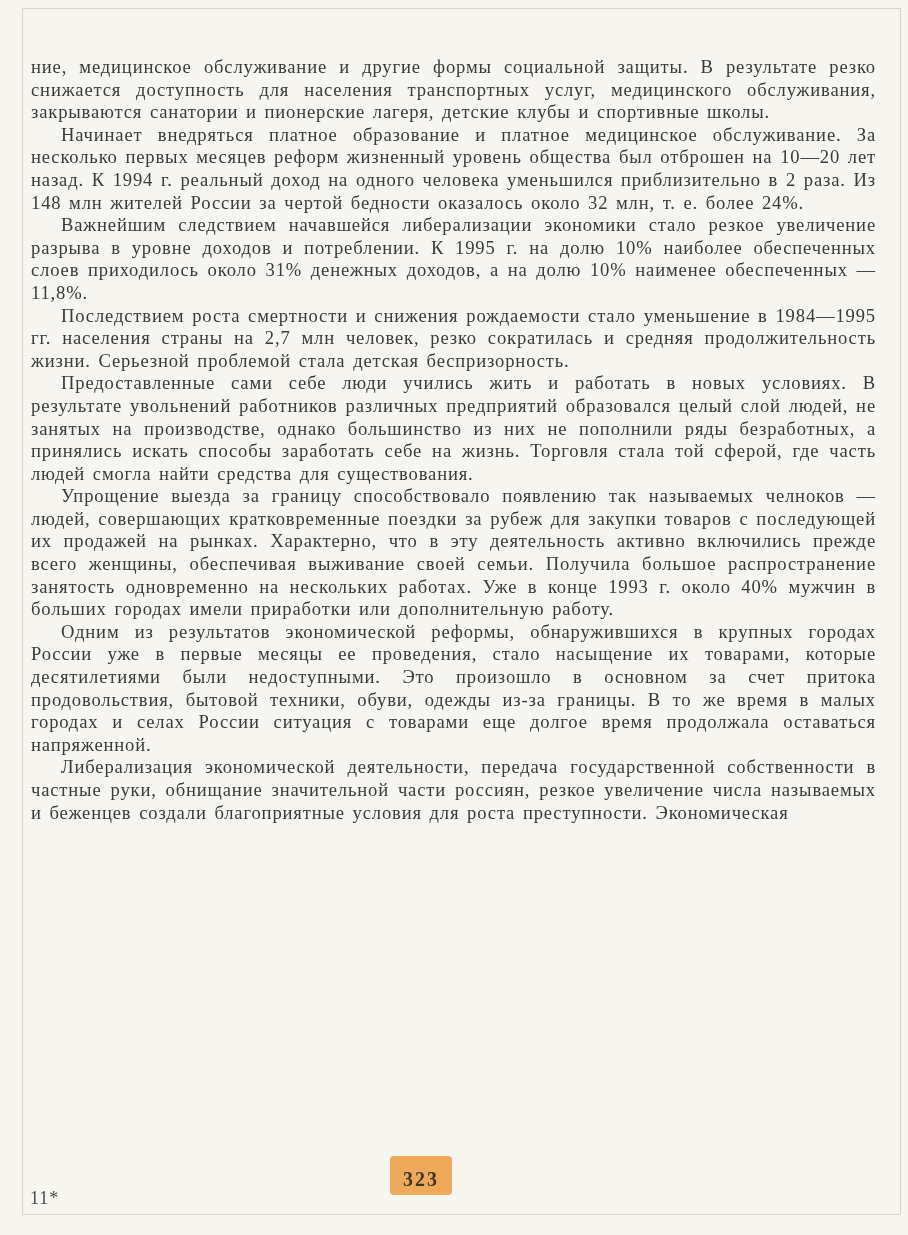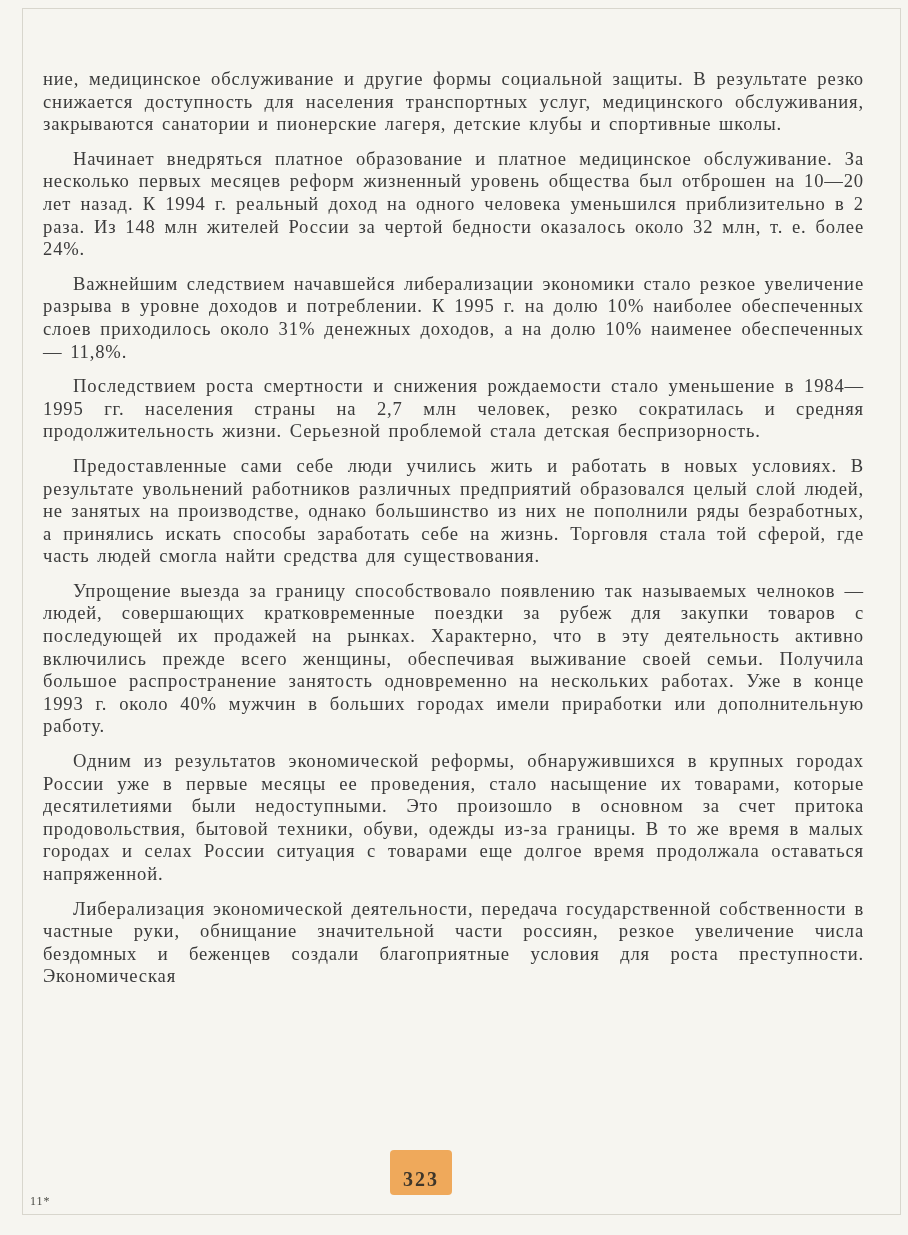--- a/index.html
+++ b/index.html
@@ -23,60 +23,60 @@
     left: 31px;
     top: 56px;
     width: 845px;
     text-align: justify;
     font-size: 18.6px;
     line-height: 22.6px;
     letter-spacing: 0.045em;
     word-spacing: 0.12em;
   }
   .text-block p {
-    margin: 12px;
+    margin: 0;
     text-indent: 30px;
   }
   .text-block p.no-indent {
     text-indent: 0;
   }
   .footer-sig {
     position: absolute;
     left: 30px;
     bottom: 26px;
-    font-size: 12px;
+    font-size: 18px;
     letter-spacing: 1px;
     color: #4a4a44;
   }
   .page-num {
     position: absolute;
     left: 421px;
     transform: translateX(-50%);
     bottom: 40px;
     background: #efa95b;
     color: #3e362a;
     font-size: 20px;
     font-weight: 700;
-    padding: 18px 13px 4px 13px;
+    padding: 12px 13px 4px 13px;
     border-radius: 4px;
     letter-spacing: 2px;
   }
 </style>
 </head>
 <body>
 
 <div class="page">
   <div class="scan-frame"></div>
 
   <div class="text-block">
     <p class="no-indent">ние, медицинское обслуживание и другие формы социальной защиты. В результате резко снижается доступность для населения транспортных услуг, медицинского обслуживания, закрываются санатории и пионерские лагеря, детские клубы и спортивные школы.</p>
     <p>Начинает внедряться платное образование и платное медицинское обслуживание. За несколько первых месяцев реформ жизненный уровень общества был отброшен на 10—20 лет назад. К 1994 г. реальный доход на одного человека уменьшился приблизительно в 2 раза. Из 148 млн жителей России за чертой бедности оказалось около 32 млн, т. е. более 24%.</p>
     <p>Важнейшим следствием начавшейся либерализации экономики стало резкое увеличение разрыва в уровне доходов и потреблении. К 1995 г. на долю 10% наиболее обеспеченных слоев приходилось около 31% денежных доходов, а на долю 10% наименее обеспеченных — 11,8%.</p>
     <p>Последствием роста смертности и снижения рождаемости стало уменьшение в 1984—1995 гг. населения страны на 2,7 млн человек, резко сократилась и средняя продолжительность жизни. Серьезной проблемой стала детская беспризорность.</p>
     <p>Предоставленные сами себе люди учились жить и работать в новых условиях. В результате увольнений работников различных предприятий образовался целый слой людей, не занятых на производстве, однако большинство из них не пополнили ряды безработных, а принялись искать способы заработать себе на жизнь. Торговля стала той сферой, где часть людей смогла найти средства для существования.</p>
     <p>Упрощение выезда за границу способствовало появлению так называемых челноков — людей, совершающих кратковременные поездки за рубеж для закупки товаров с последующей их продажей на рынках. Характерно, что в эту деятельность активно включились прежде всего женщины, обеспечивая выживание своей семьи. Получила большое распространение занятость одновременно на нескольких работах. Уже в конце 1993 г. около 40% мужчин в больших городах имели приработки или дополнительную работу.</p>
     <p>Одним из результатов экономической реформы, обнаружившихся в крупных городах России уже в первые месяцы ее проведения, стало насыщение их товарами, которые десятилетиями были недоступными. Это произошло в основном за счет притока продовольствия, бытовой техники, обуви, одежды из-за границы. В то же время в малых городах и селах России ситуация с товарами еще долгое время продолжала оставаться напряженной.</p>
-    <p>Либерализация экономической деятельности, передача государственной собственности в частные руки, обнищание значительной части россиян, резкое увеличение числа бездомных и беженцев создали благоприятные условия для роста преступности. Экономическая</p>
+    <p>Либерализация экономической деятельности, передача государственной собственности в частные руки, обнищание значительной части россиян, резкое увеличение числа называемых и беженцев создали благоприятные условия для роста преступности. Экономическая</p>
   </div>
 
   <div class="footer-sig">11*</div>
   <div class="page-num">323</div>
 </div>
 
 </body></html>

